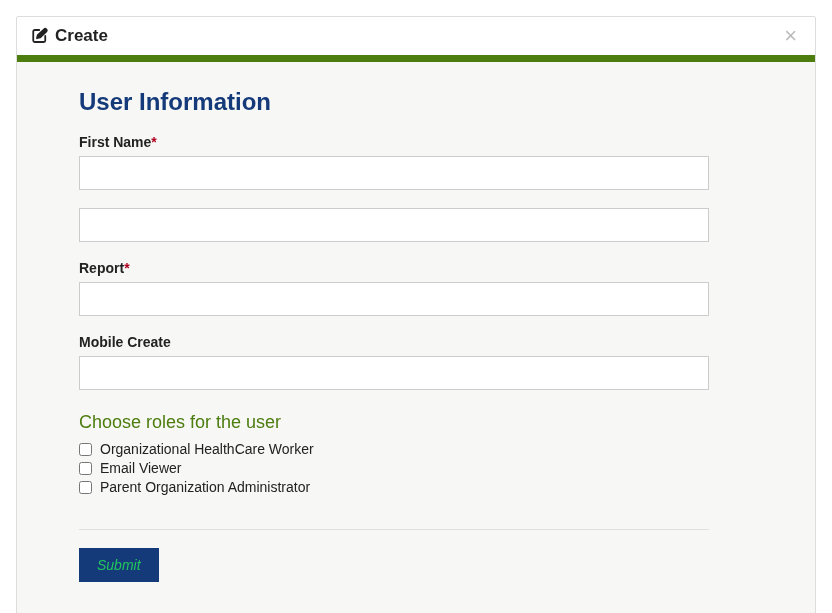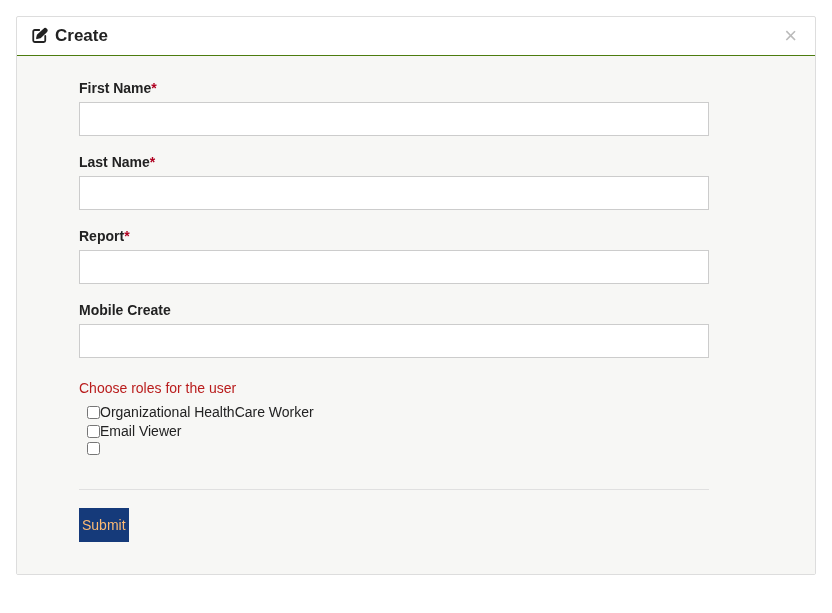--- a/index.html
+++ b/index.html
@@ -14,21 +14,21 @@
       width: 800px;
       border: 1px solid #ddd;
       border-radius: 2px;
       background: #fff;
     }
     .dialog-header {
       display: flex;
       align-items: center;
       justify-content: space-between;
       padding: 8px 14px;
-      border-bottom: 1px solid #4d7c0f;
+      border-bottom: 7px solid #4d7c0f;
     }
     .dialog-title {
       display: flex;
       align-items: center;
       gap: 6px;
       font-size: 17px;
       font-weight: 600;
       color: #222;
     }
     .edit-icon svg { display:block; }
@@ -61,45 +61,47 @@
     .form-input {
       width: 100%;
       max-width: 630px;
       height: 34px;
       border: 1px solid #ccc;
       background: #fff;
       padding: 4px 8px;
       font-size: 14px;
     }
     .roles-title {
-      font-size: 14px;
-      color: #b91c1c;
+      font-size: 18px;
+      color: #4d7c0f;
       margin: 22px 0 8px 0;
     }
     .role-item {
       display: flex;
       align-items: center;
+      gap: 8px;
       font-size: 14px;
       color: #222;
-      margin: 3px 8px;
+      margin: 3px 0;
     }
     .role-item input { margin: 0; }
     hr.sep {
       border: none;
       border-top: 1px solid #e0e0e0;
       margin: 34px 0 18px 0;
       max-width: 630px;
     }
     .submit-btn {
       background: #153a7a;
-      color: #fdba74;
+      color: #22c55e;
       border: none;
-      padding: 9px 3px;
+      padding: 9px 18px;
       font-size: 14px;
       cursor: pointer;
+      font-style: italic;
     }
   </style>
 </head>
 <body>
 
 <div class="dialog">
 
   <div class="dialog-header">
     <div class="dialog-title">
       <span class="edit-icon">
@@ -108,28 +110,28 @@
           <path d="M17.4 3.1a2 2 0 0 1 2.9 2.9L12 14l-4 1 1-4 8.4-7.9z" fill="#222"></path>
         </svg>
       </span>
       <span>Create</span>
     </div>
     <span class="close-btn">×</span>
   </div>
 
   <div class="dialog-body">
 
+    <div class="section-heading">User Information</div>
 
     <div class="form-group">
       <label class="form-label"><span>First Name</span><span class="req">*</span></label>
       <input type="text" class="form-input" value="" style="">
     </div>
 
     <div class="form-group">
-      <label class="form-label"><span>Last Name</span><span class="req">*</span></label>
       <input type="text" class="form-input" value="" style="">
     </div>
 
     <div class="form-group">
       <label class="form-label"><span>Report</span><span class="req">*</span></label>
       <input type="text" class="form-input" value="" style="">
     </div>
 
     <div class="form-group">
       <label class="form-label">Mobile Create</label>
@@ -141,20 +143,21 @@
     <div class="role-item">
       <input type="checkbox" style="">
       <span>Organizational HealthCare Worker</span>
     </div>
     <div class="role-item">
       <input type="checkbox" style="">
       <span>Email Viewer</span>
     </div>
     <div class="role-item">
       <input type="checkbox" style="">
+      <span>Parent Organization Administrator</span>
     </div>
 
     <hr class="sep">
 
     <button class="submit-btn">Submit</button>
 
   </div>
 </div>
 
 </body></html>

